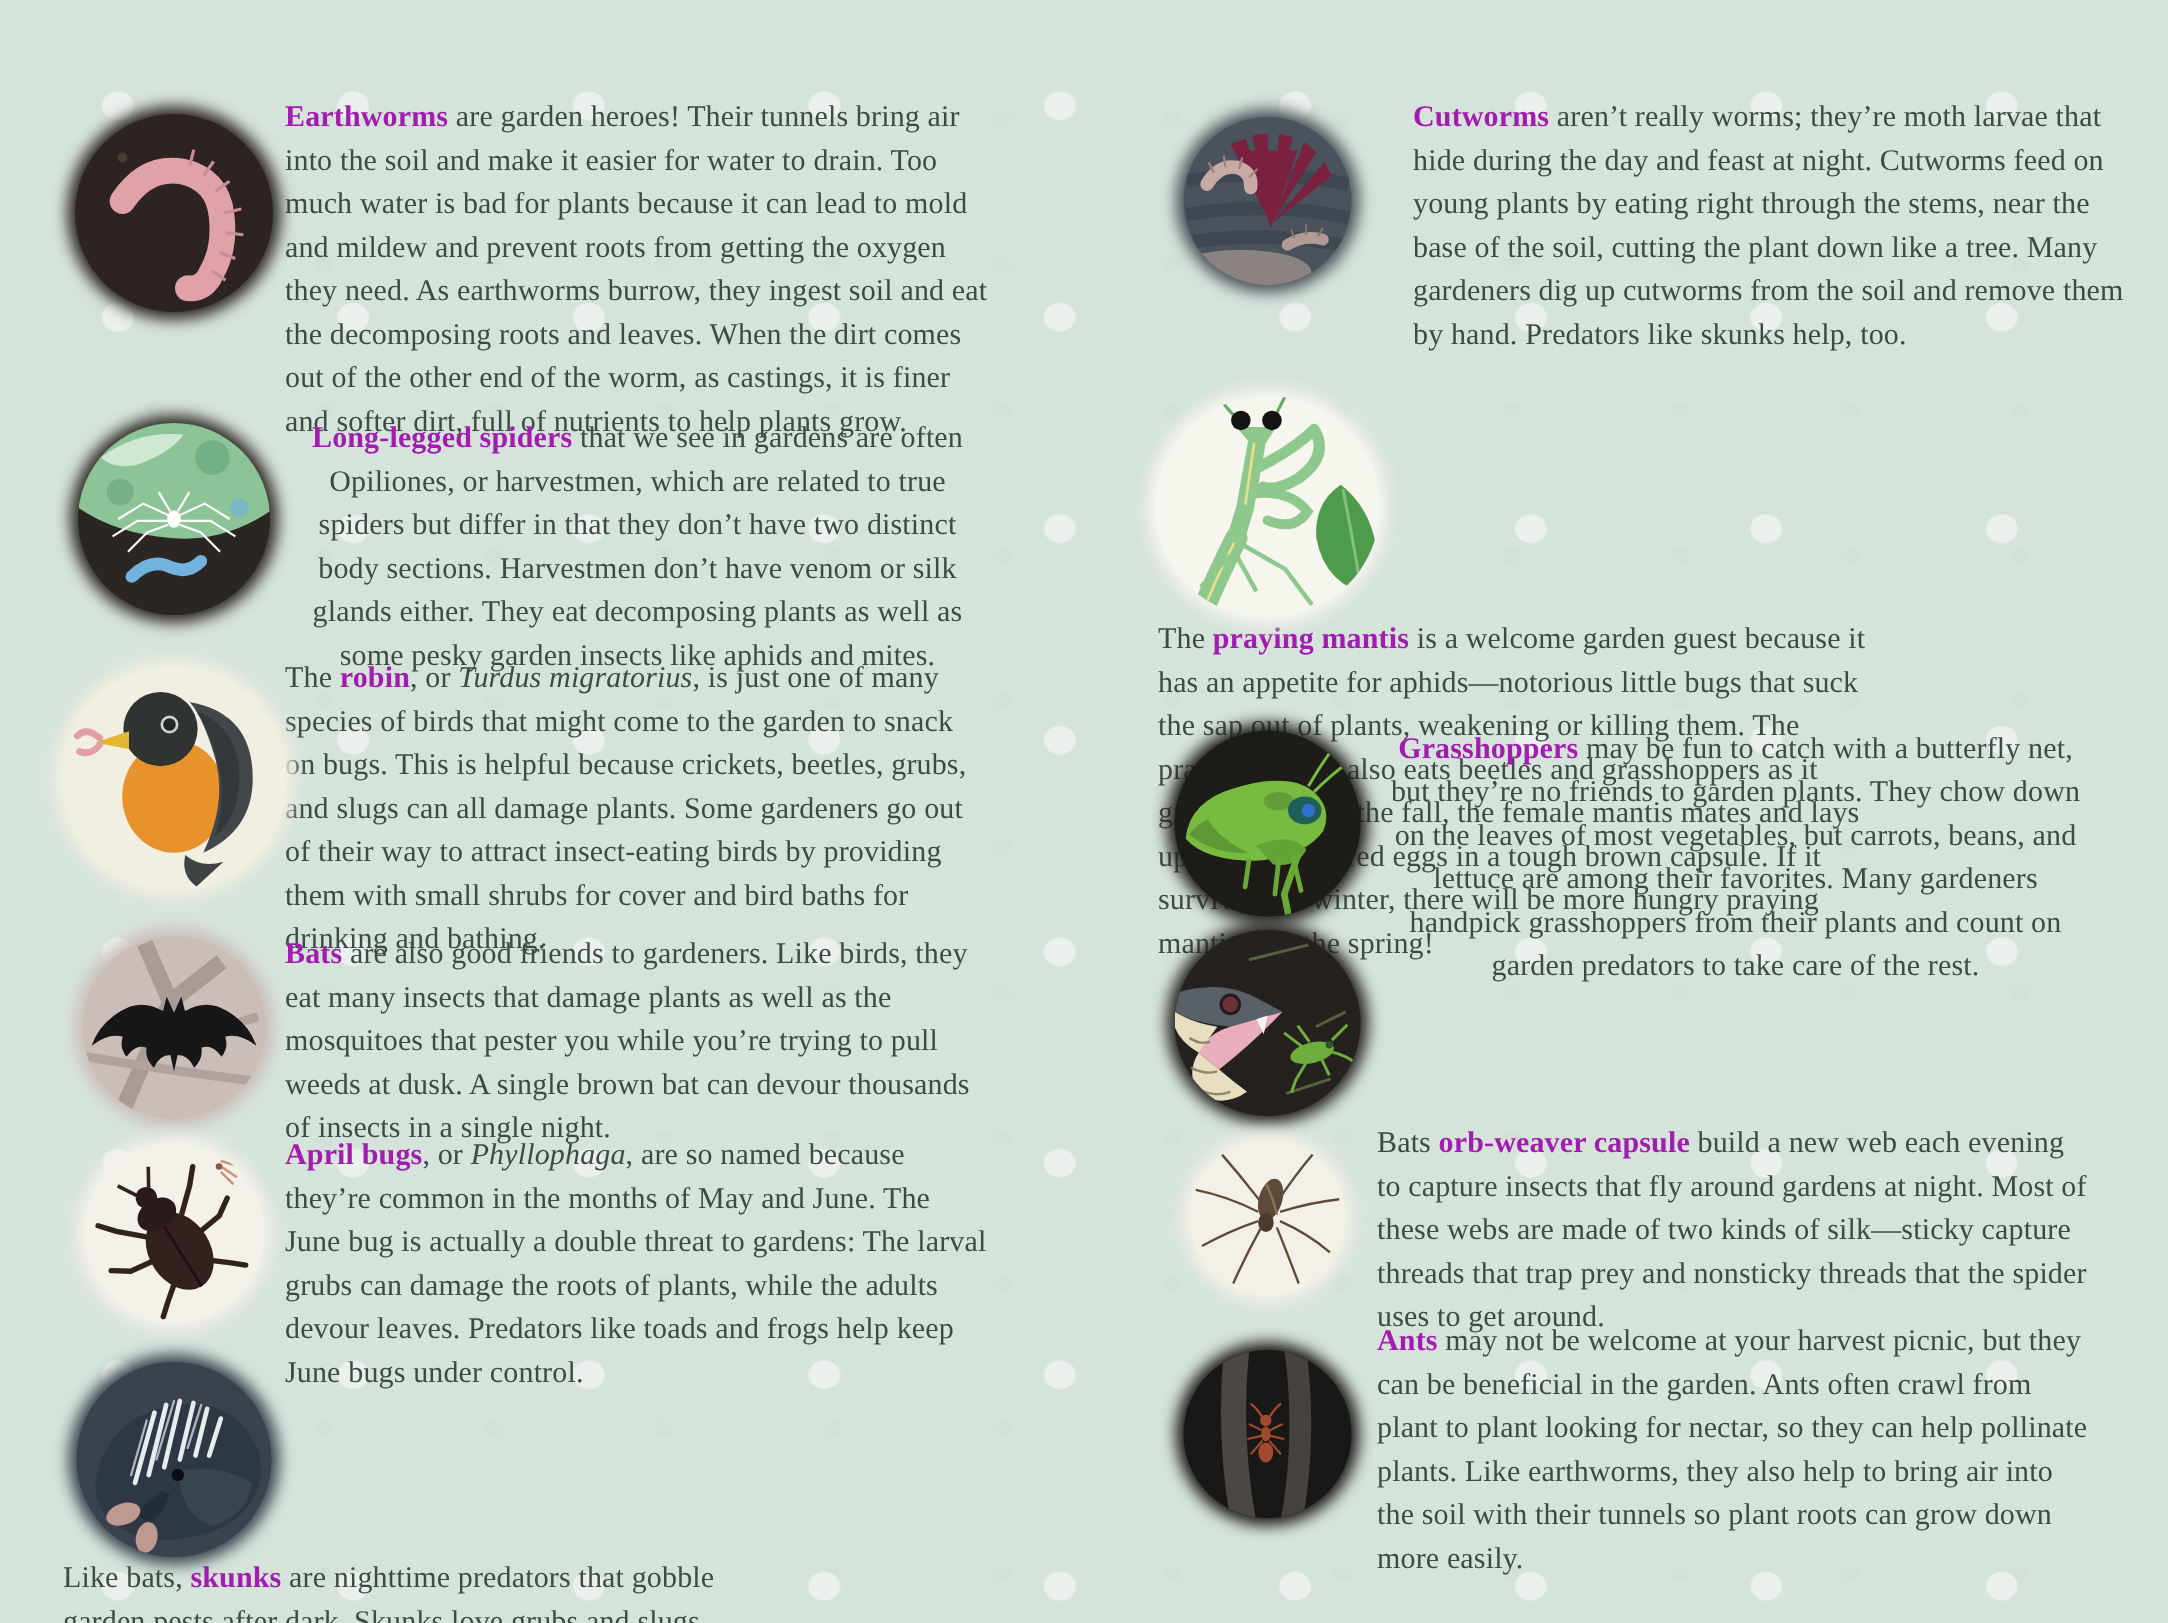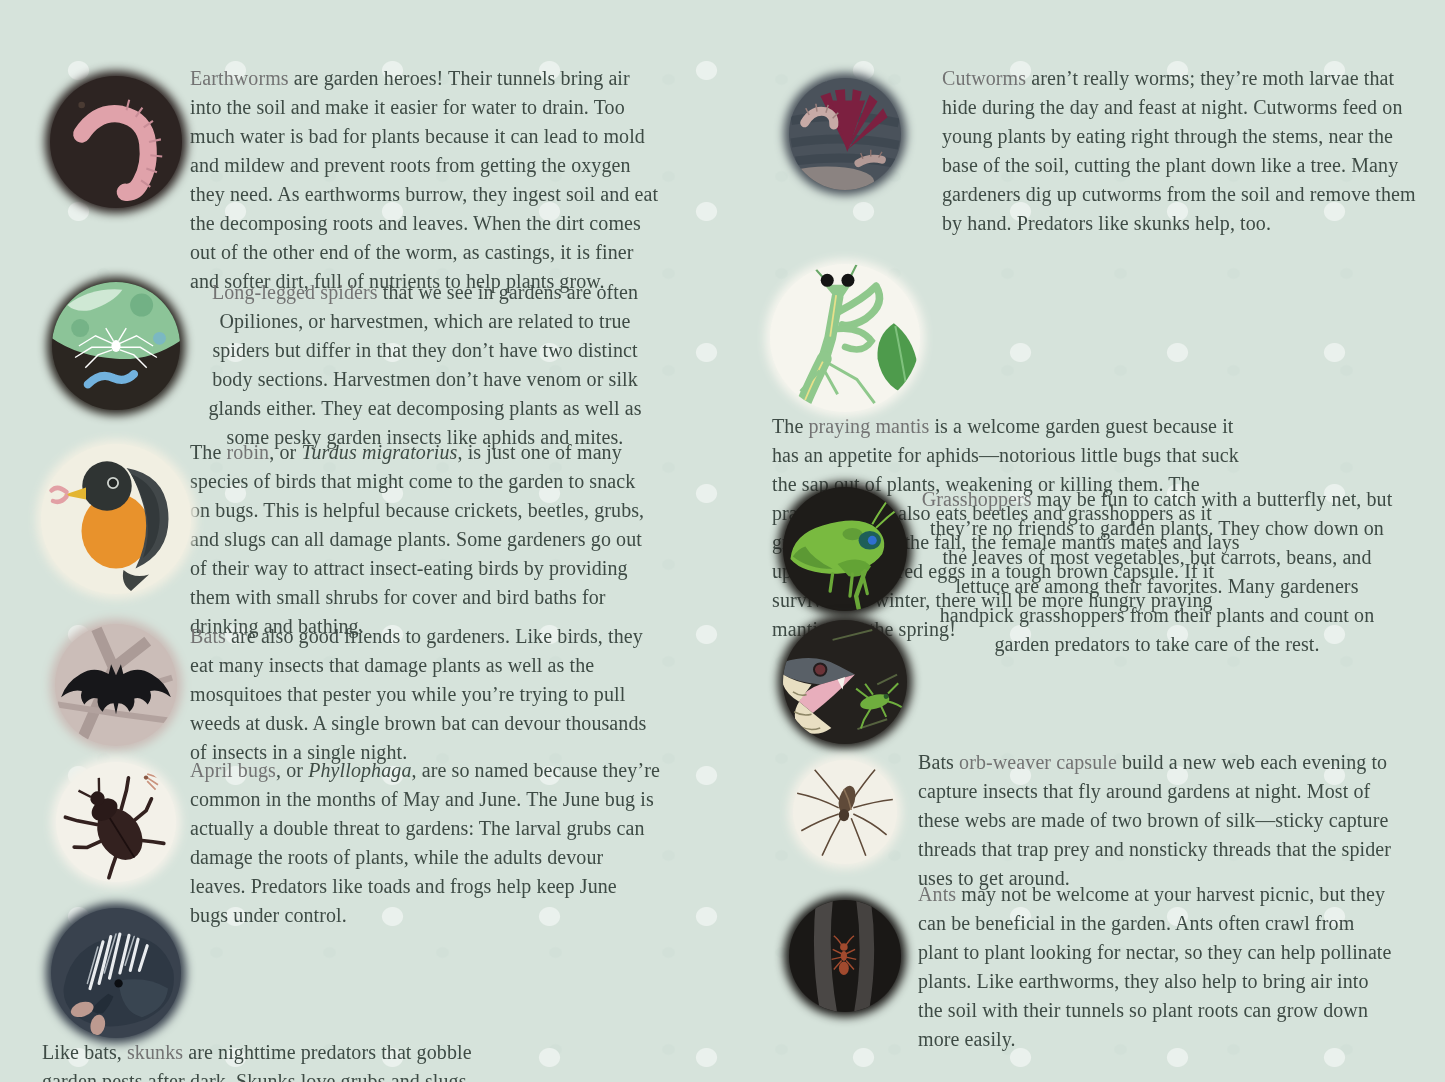--- a/index.html
+++ b/index.html
@@ -22,21 +22,21 @@
   }
   .circle svg { position: absolute; inset: 0; width: 100%; height: 100%; }
   .para {
     font-size: 20px;
     line-height: 29px;
     color: #3e4b45;
     letter-spacing: 0.1px;
   }
   .side-l .para { width: 470px; }
   .side-r .para { width: 478px; }
-  .para .b { font-weight: 400; color: #737373; }
+  .para .b { font-weight: 700; color: #a21caf; }
   .para .i { font-style: italic; }
   
   .grain { position: absolute; inset: 0; pointer-events: none; opacity: .5;
     background-image: radial-gradient(#ffffff 9%, transparent 10%),
                       radial-gradient(#cfdfd6 7%, transparent 9%);
     background-size: 157px 141px, 113px 97px;
     background-position: 0 0, 47px 31px; }
 </style>
 </head>
 <body>
@@ -230,21 +230,21 @@
     <div class="figcell">
       <div class="circle pale" style="width: 104px; height: 104px; margin-top: 12px; background: rgb(242, 240, 231); box-shadow: rgb(242, 240, 231) 0px 0px 10px 5px;">
         <svg viewBox="0 0 100 100">
           <path d="M46,40 Q32,22 18,6 M44,46 Q24,36 4,32 M44,52 Q26,58 8,68 M46,56 Q36,74 28,92 M56,40 Q68,22 80,8 M58,46 Q78,40 96,38 M58,52 Q76,60 90,72 M56,56 Q64,76 70,92" stroke="#5f4a39" stroke-width="1.5" fill="none"></path>
           <ellipse cx="52" cy="38" rx="7.5" ry="13.5" fill="#5f4a39" transform="rotate(16 52 38)"></ellipse>
           <path d="M49,28 Q54,38 56,48" stroke="#8a7157" stroke-width="1.6" fill="none"></path>
           <ellipse cx="49" cy="53" rx="5" ry="6" fill="#4a3a2d"></ellipse>
         </svg>
       </div>
     </div>
-    <p class="para"><span>Bats </span><span class="b">orb-weaver capsule</span><span> build a new web each evening to capture insects that fly around gardens at night. Most of these webs are made of two brown of silk—sticky capture threads that trap prey and nonsticky threads that the spider uses to get around.</span></p>
+    <p class="para"><span>Bats </span><span class="b">orb-weaver capsule</span><span> build a new web each evening to capture insects that fly around gardens at night. Most of these webs are made of two kinds of silk—sticky capture threads that trap prey and nonsticky threads that the spider uses to get around.</span></p>
   </div>
 
   <div class="entry side-r" style="top:880px;left:772px;">
     <div class="figcell">
       <div class="circle" style="width: 112px; height: 112px; margin-top: 20px; background: rgb(26, 24, 22); box-shadow: rgb(26, 24, 22) 0px 0px 10px 5px;">
         <svg viewBox="0 0 100 100">
           <path d="M32,-4 Q26,50 36,104" stroke="#4a4745" stroke-width="15" fill="none"></path>
           <path d="M66,-4 Q74,50 64,104" stroke="#454240" stroke-width="13" fill="none"></path>
           <g transform="translate(49,54)">
             <circle cx="0" cy="-12" r="3.4" fill="#a14a2e"></circle>

